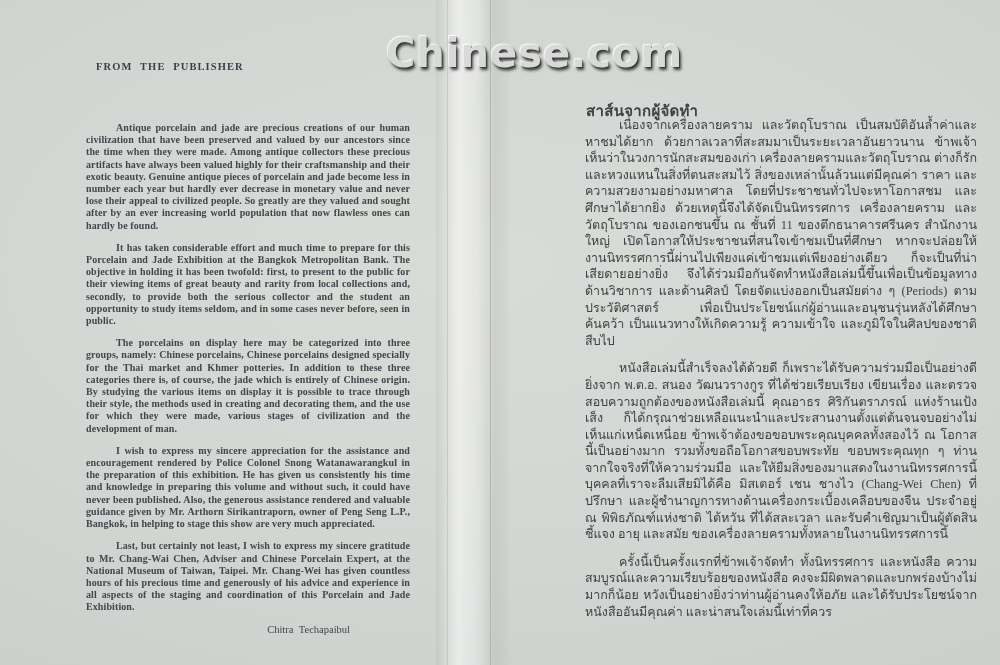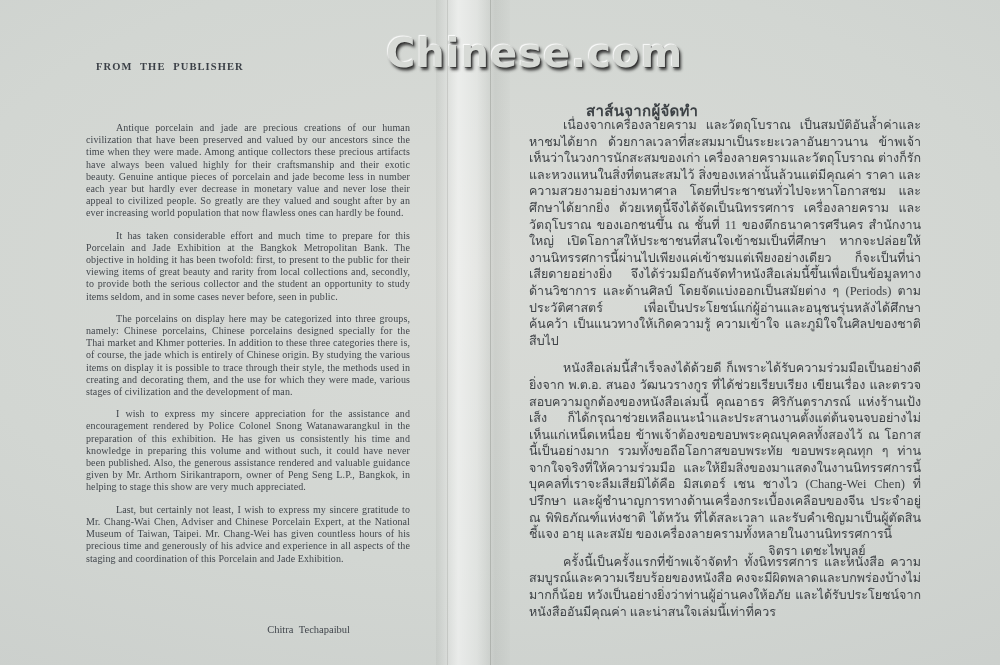--- a/index.html
+++ b/index.html
@@ -37,34 +37,34 @@
   }
   
   .en-heading{
     position:absolute;left:96px;top:52px;
     font-size:10.5px;letter-spacing:1.1px;word-spacing:4px;
     color:#3a3f46;
   }
   .en-col{
     position:absolute;left:86px;top:122px;width:324px;
     font-size:10px;line-height:12.2px;letter-spacing:0.1px;
-    text-align:justify;color:#41464c;
+    text-align:justify;color:#41464c;font-weight:bold;
   }
   .en-col p{margin:0 0 10px;text-indent:30px;}
   .en-sig{
     position:absolute;left:150px;top:584px;width:200px;
     text-align:right;font-size:10.5px;word-spacing:3px;color:#41464c;margin-top:40px;
   }
   
   .th-heading{
     position:absolute;left:557px;top:87px;
     font-size:15px;color:#3d4246;letter-spacing:0.3px;margin-left:29px;
   }
   .th-col{
-    position:absolute;left:529px;top:117px;width:392px;
+    position:absolute;left:585px;top:117px;width:392px;
     font-size:12.5px;line-height:16.6px;
     text-align:justify;color:#3f4347;
     overflow-wrap:anywhere;
   }
   .th-col p{margin:0 0 11px;text-indent:34px;}
   .th-sig{
     position:absolute;left:742px;top:542px;width:150px;
     text-align:center;font-size:12.5px;line-height:18px;color:#3f4347;
   }
 </style>
@@ -92,17 +92,16 @@
   </section>
 
   <section>
     <h2 class="th-heading">สาส์นจากผู้จัดทำ</h2>
     <div class="th-col">
       <p>เนื่องจากเครื่องลายคราม และวัตถุโบราณ เป็นสมบัติอันล้ำค่าและหาชมได้ยาก ด้วยกาลเวลาที่สะสมมาเป็นระยะเวลาอันยาวนาน ข้าพเจ้าเห็นว่าในวงการนักสะสมของเก่า เครื่องลายครามและวัตถุโบราณ ต่างก็รักและหวงแหนในสิ่งที่ตนสะสมไว้ สิ่งของเหล่านั้นล้วนแต่มีคุณค่า ราคา และความสวยงามอย่างมหาศาล โดยที่ประชาชนทั่วไปจะหาโอกาสชม และศึกษาได้ยากยิ่ง ด้วยเหตุนี้จึงได้จัดเป็นนิทรรศการ เครื่องลายคราม และวัตถุโบราณ ของเอกชนขึ้น ณ ชั้นที่ 11 ของตึกธนาคารศรีนคร สำนักงานใหญ่ เปิดโอกาสให้ประชาชนที่สนใจเข้าชมเป็นที่ศึกษา หากจะปล่อยให้งานนิทรรศการนี้ผ่านไปเพียงแค่เข้าชมแต่เพียงอย่างเดียว ก็จะเป็นที่น่าเสียดายอย่างยิ่ง จึงได้ร่วมมือกันจัดทำหนังสือเล่มนี้ขึ้นเพื่อเป็นข้อมูลทางด้านวิชาการ และด้านศิลป์ โดยจัดแบ่งออกเป็นสมัยต่าง ๆ (Periods) ตามประวัติศาสตร์ เพื่อเป็นประโยชน์แก่ผู้อ่านและอนุชนรุ่นหลังได้ศึกษา ค้นคว้า เป็นแนวทางให้เกิดความรู้ ความเข้าใจ และภูมิใจในศิลปของชาติสืบไป</p>
       <p>หนังสือเล่มนี้สำเร็จลงได้ด้วยดี ก็เพราะได้รับความร่วมมือเป็นอย่างดียิ่งจาก พ.ต.อ. สนอง วัฒนวรางกูร ที่ได้ช่วยเรียบเรียง เขียนเรื่อง และตรวจสอบความถูกต้องของหนังสือเล่มนี้ คุณอาธร ศิริกันตราภรณ์ แห่งร้านเป้งเส็ง ก็ได้กรุณาช่วยเหลือแนะนำและประสานงานตั้งแต่ต้นจนจบอย่างไม่เห็นแก่เหน็ดเหนื่อย ข้าพเจ้าต้องขอขอบพระคุณบุคคลทั้งสองไว้ ณ โอกาสนี้เป็นอย่างมาก รวมทั้งขอถือโอกาสขอบพระทัย ขอบพระคุณทุก ๆ ท่าน จากใจจริงที่ให้ความร่วมมือ และให้ยืมสิ่งของมาแสดงในงานนิทรรศการนี้ บุคคลที่เราจะลืมเสียมิได้คือ มิสเตอร์ เชน ชางไว (Chang-Wei Chen) ที่ปรึกษา และผู้ชำนาญการทางด้านเครื่องกระเบื้องเคลือบของจีน ประจำอยู่ ณ พิพิธภัณฑ์แห่งชาติ ไต้หวัน ที่ได้สละเวลา และรับคำเชิญมาเป็นผู้ตัดสิน ชี้แจง อายุ และสมัย ของเครื่องลายครามทั้งหลายในงานนิทรรศการนี้</p>
       <p>ครั้งนี้เป็นครั้งแรกที่ข้าพเจ้าจัดทำ ทั้งนิทรรศการ และหนังสือ ความสมบูรณ์และความเรียบร้อยของหนังสือ คงจะมีผิดพลาดและบกพร่องบ้างไม่มากก็น้อย หวังเป็นอย่างยิ่งว่าท่านผู้อ่านคงให้อภัย และได้รับประโยชน์จากหนังสืออันมีคุณค่า และน่าสนใจเล่มนี้เท่าที่ควร</p>
     </div>
     <div class="th-sig">
-      <div>จิตรา เตชะไพบูลย์</div>
     </div>
   </section>
 
 </div>
 
 </body></html>

